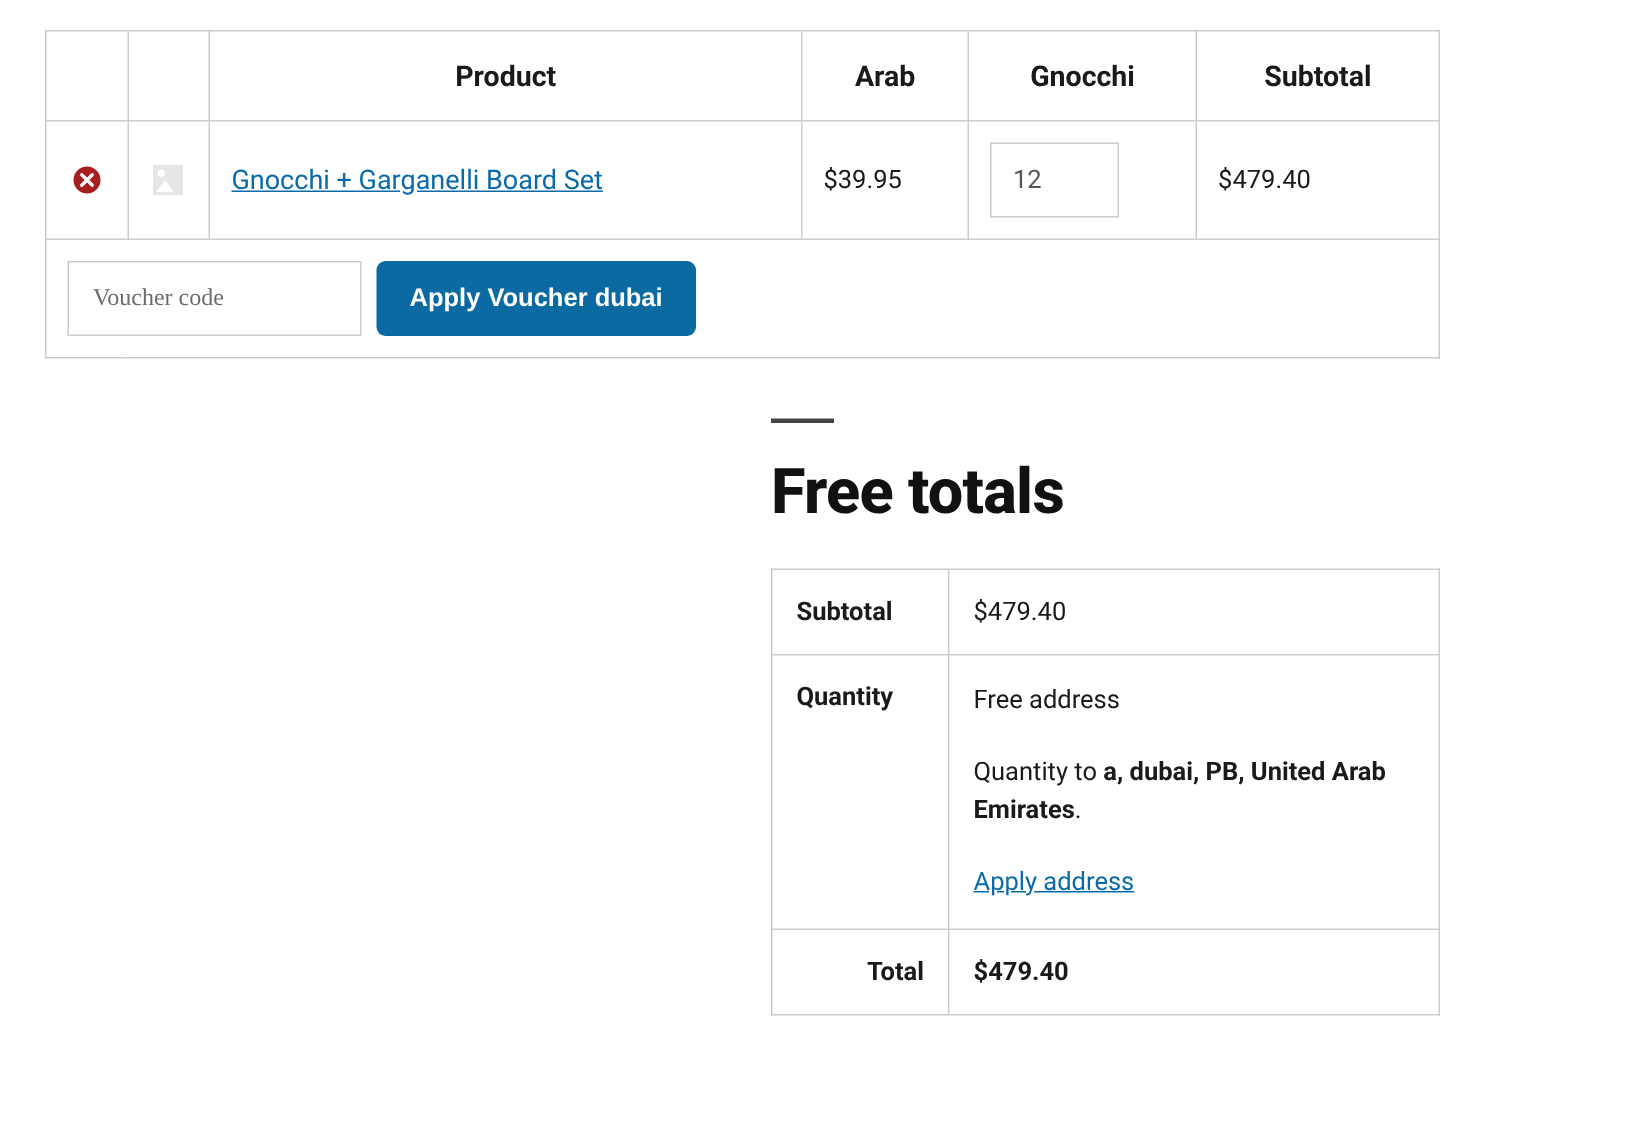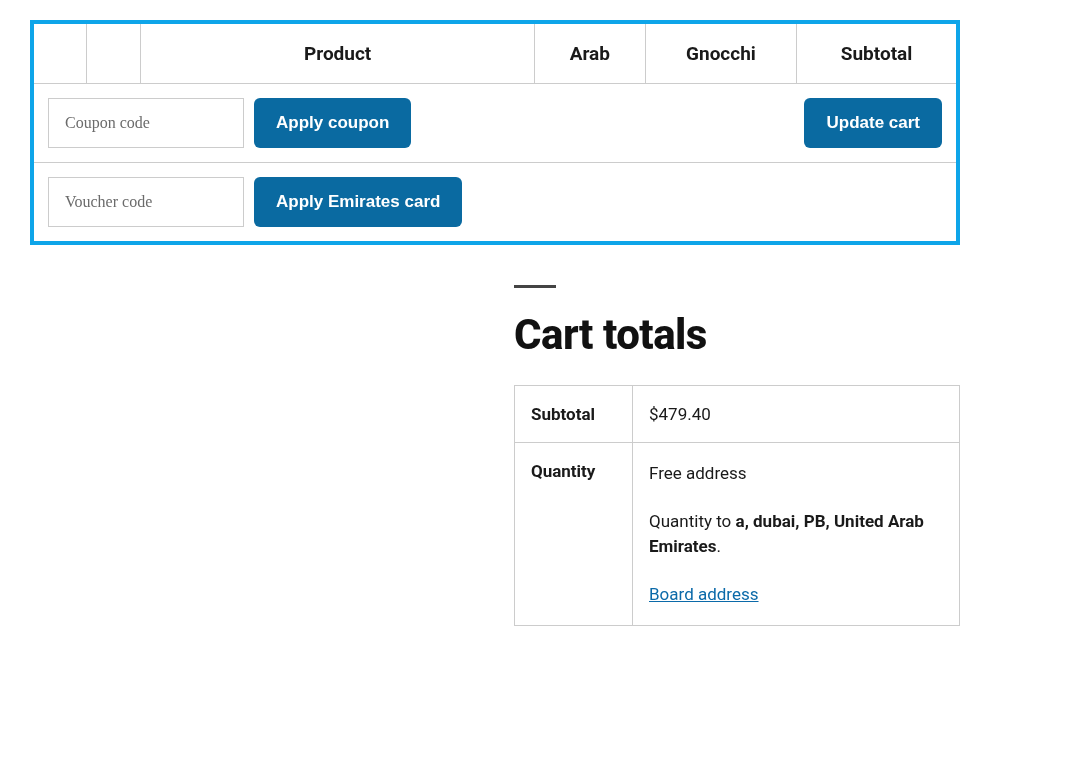--- a/index.html
+++ b/index.html
@@ -6,21 +6,21 @@
   body {
     font-family: -apple-system, BlinkMacSystemFont, "Segoe UI", Roboto, Helvetica, Arial, sans-serif;
     margin: 0;
     padding: 20px 30px;
     color: #1a1a1a;
     background: #fff;
   }
   table.cart {
     width: 930px;
     border-collapse: collapse;
-    border: 4px solid #0ea5e9;
+    border: 1px solid #0ea5e9;
   }
   table.cart th, table.cart td {
     border: 1px solid #ccc;
     padding: 14px 14px;
     text-align: left;
     vertical-align: middle;
     font-size: 17px;
   }
   table.cart th {
     font-weight: 700;
@@ -166,57 +166,72 @@
     <tr>
       <th class="col-remove"></th>
       <th class="col-thumb"></th>
       <th class="col-product">Product</th>
       <th class="col-price">Arab</th>
       <th class="col-qty">Gnocchi</th>
       <th class="col-subtotal">Subtotal</th>
     </tr>
   </thead>
   <tbody>
-    <tr class="actions-row">
-      <td colspan="6">
-        <div class="actions-flex">
-          <input type="text" class="coupon-input" placeholder="Coupon code" style="">
-          <button class="btn">Apply coupon</button>
-          <div class="spacer"></div>
-          <button class="btn">Update cart</button>
-        </div>
-      </td>
+    <tr>
+      <td class="remove-cell">
+        <span class="remove-icon">
+          <svg width="20" height="20" viewBox="0 0 20 20">
+            <circle cx="10" cy="10" r="9" fill="#a61f1f"></circle>
+            <path d="M6.5 6.5 L13.5 13.5 M13.5 6.5 L6.5 13.5" stroke="#fff" stroke-width="2.2" stroke-linecap="round"></path>
+          </svg>
+        </span>
+      </td>
+      <td class="thumb-cell">
+        <div class="thumb-box"></div>
+      </td>
+      <td>
+        <a href="#" class="product-link">Gnocchi + Garganelli Board Set</a>
+      </td>
+      <td>$39.95</td>
+      <td class="qty-cell">
+        <input type="text" class="qty-input" value="12" style="">
+      </td>
+      <td>$479.40</td>
     </tr>
     <tr class="actions-row">
       <td colspan="6">
         <div class="actions-flex">
           <input type="text" class="voucher-input" placeholder="Voucher code" style="">
-          <button class="btn">Apply Emirates card</button>
+          <button class="btn">Apply Voucher dubai</button>
         </div>
       </td>
     </tr>
   </tbody>
 </table>
 
 <div class="cart-totals-wrap">
   <div class="cart-totals">
     <div class="cart-totals-rule"></div>
-    <h2>Cart totals</h2>
+    <h2>Free totals</h2>
     <table class="totals">
       <tbody>
           <tr>
         <th>Subtotal</th>
         <td>$479.40</td>
       </tr>
       <tr>
         <th>Quantity</th>
         <td>
           <div class="shipping-block">
             <p>Free address</p>
             <p class="ship-to"><span>Quantity to </span><span class="dest">a, dubai, PB, United Arab Emirates</span><span>.</span></p>
-            <p><a href="#" class="change-address">Board address</a></p>
+            <p><a href="#" class="change-address">Apply address</a></p>
           </div>
         </td>
+      </tr>
+      <tr class="total-row">
+        <th>Total</th>
+        <td>$479.40</td>
       </tr>
     </tbody>
       </table>
   </div>
 </div>
 
 </body></html>

